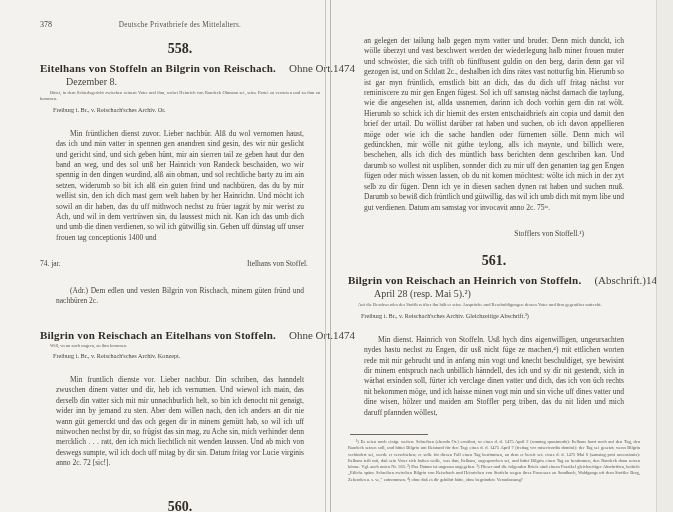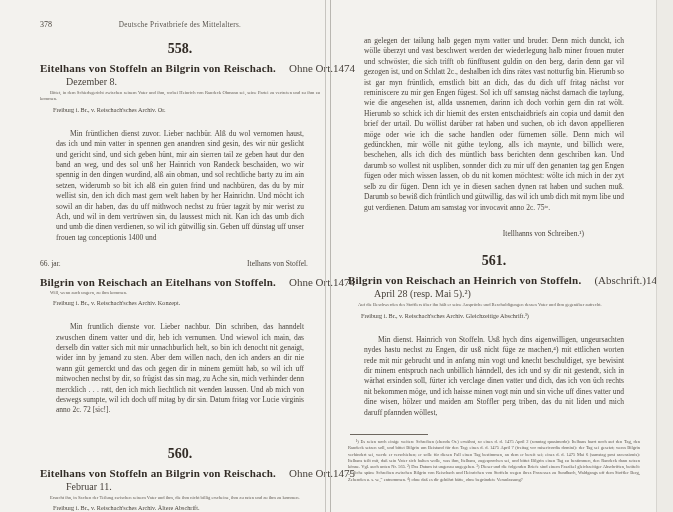--- a/index.html
+++ b/index.html
@@ -74,23 +74,24 @@
       <div class="letter-head">
         <span class="head-bold">Eitelhans von Stoffeln an Bilgrin von Reischach.</span>
         <span class="head-place">Ohne Ort.</span>
         <span class="head-year">1474</span>
       </div>
       <div class="letter-date">Dezember 8.</div>
       <div class="regest">Bittet, in dem Schiedsgericht zwischen seinem Vater und ihm, wobei Heinrich von Randeck Obmann sei, seine Partei zu vertreten und zu ihm zu kommen.</div>
       <div class="source">Freiburg i. Br., v. Reischach'sches Archiv.  Or.</div>
       <p class="body">Min früntlichen dienst zuvor. Lieber nachbür. Alß du wol vernomen haust, das ich und min vatter in spennen gen anandren sind gesin, des wir nür geslicht und gericht sind, und sich geben hünt, mir ain sierren tail ze geben haut dur den band an weg, und des sol unß her Hainrich von Randeck beschaiden, wo wir spennig in den dingen wurdind, alß ain obman, und sol rechtliche barty zu im ain setzen, widerumb so bit ich alß ein guten frind und nachbüren, das du by mir wellist sin, den ich dich mast gern welt haben by her Hainrichn. Und möcht ich sowil an dir haben, das du uff mithwoch nechst zu früer tagzit by mir werist zu Ach, und wil in dem vertrüwen sin, du laussest mich nit. Kan ich das umb dich und umb die dinen verdienen, so wil ich gütwillig sin. Geben uff dünstag uff unser frouen tag conceptionis 1400 und</p>
       <div class="closing">
-        <span>66. jar.</span>
+        <span>74. jar.</span>
         <span class="sig">Itelhans von Stoffel.</span>
       </div>
+      <p class="body">(Adr.) Dem edlen und vesten Bilgrin von Rischach, minem güten fründ und nachbüren 2c.</p>
     </section>
 
     <div class="letter-gap"></div>
 
     <section>
       <div class="letter-head">
         <span class="head-bold">Bilgrin von Reischach an Eitelhans von Stoffeln.</span>
         <span class="head-place">Ohne Ort.</span>
         <span class="head-year">1474</span>
       </div>
@@ -113,21 +114,21 @@
       <div class="source">Freiburg i. Br., v. Reischach'sches Archiv.  Ältere Abschrift.</div>
 
     </section>
   </div>
 
   <div class="page page-right">
 
     <section>
       <p class="body noindent">an gelegen der tailung halb gegen mym vatter und bruder. Denn mich dunckt, ich wölle überzyt und vast beschwert werden der wiederlegung halb miner frouen muter und schwöster, die sich trifft ob fünfftusent guldin on den berg, darin denn gar vil gezogen ist, und on Schlatt 2c., deshalben ich dins rätes vast notturfig bin. Hierumb so ist gar myn früntlich, ernstlich bitt an dich, das du dich uff fritag nächst vor reminiscere zu mir gen Engen fügest. Sol ich uff samstag nächst darnach die taylung, wie die angesehen ist, allda ussnemen, darinn ich doch vorhin gern din rat wölt. Hierumb so schick ich dir hiemit des ersten entschaidbriefs ain copia und damit den brief der urtail. Du wöllist darüber rat haben und suchen, ob ich davon appellieren möge oder wie ich die sache handlen oder fürnemen sölle. Denn mich wil gedünckhen, mir wölle nit güthe teylong, alls ich maynte, und billich were, beschehen, alls ich dich des müntlich bass berichten denn geschriben kan. Und darumb so wollest nit uspliben, sonnder dich zu mir uff den genanten tag gen Engen fügen oder mich wissen lassen, ob du nit komen möchtest: wölte ich mich in der zyt selb zu dir fügen. Denn ich ye in diesen sachen dynen rat haben und suchen muß. Darumb so bewiß dich früntlich und gütwillig, das wil ich umb dich mit mym libe und gut verdienen. Datum am samstag vor invocavit anno 2c. 75ᵗᵒ.</p>
       <div class="closing sig-only">
-        <span class="sig">Itellhanns von Schreiben.¹)</span>
+        <span class="sig">Stofflers von Stoffell.¹)</span>
       </div>
     </section>
 
     <div class="letter-gap"></div>
 
     <section>
       <div class="letter-num">561.</div>
       <div class="letter-head">
         <span class="head-bold">Bilgrin von Reischach an Heinrich von Stoffeln.</span>
         <span class="head-place">(Abschrift.)</span>

